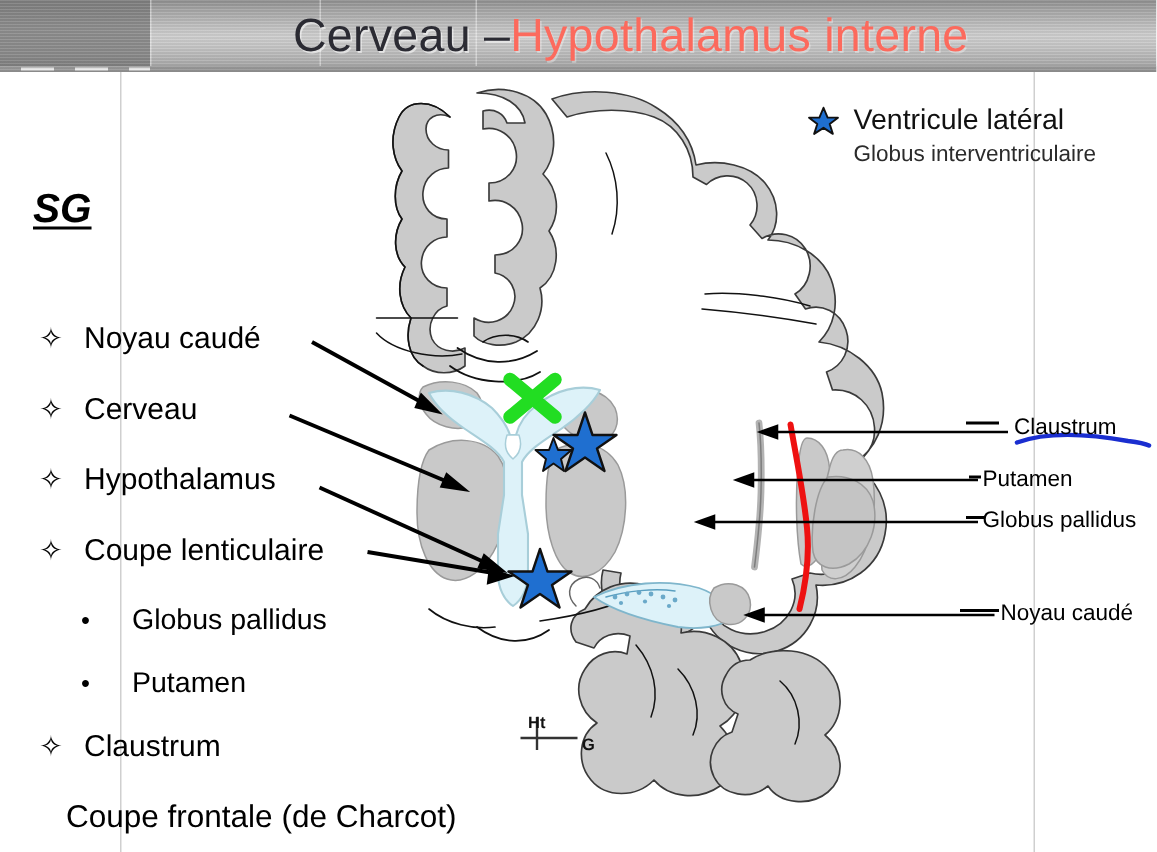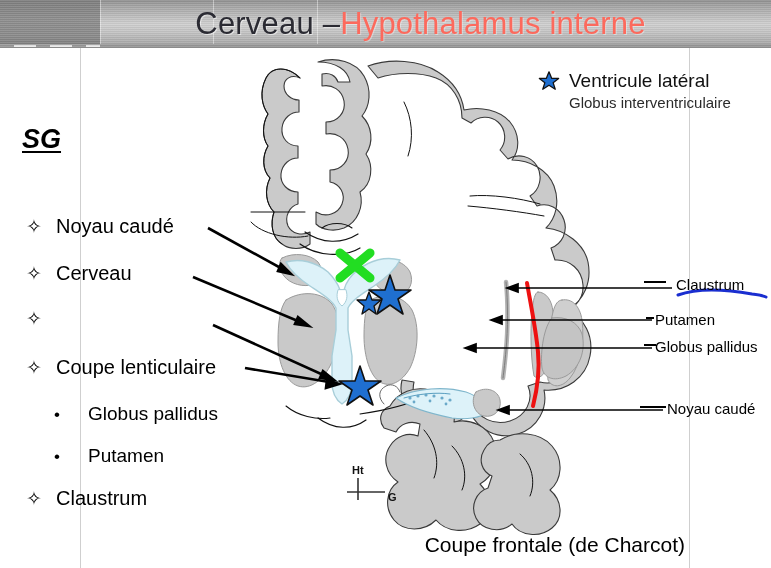--- a/index.html
+++ b/index.html
@@ -85,24 +85,24 @@
 
   
   .rlabel{position:absolute;font-size:15px;color:#000;white-space:nowrap;}
   .r-claustrum{left:676px;top:276px;}
   .r-putamen{left:655px;top:311px;}
   .r-globus{left:655px;top:338px;}
   .r-noyau{left:667px;top:400px;}
 
   
   .caption{
-    position:absolute;left:0;top:533px;width:685px;text-align:right;
-    font-size:21px;color:#000;
-  }
-  .orient-ht{position:absolute;left:352px;top:464px;font-size:11px;font-weight:bold;color:#111;}
+    position:absolute;left:0;top:533px;width:685px;text-align:left;
+    font-size:21px;color:#000;padding-left:44px;
+  }
+  .orient-ht{position:absolute;left:352px;top:476px;font-size:11px;font-weight:bold;color:#111;}
   .orient-g{position:absolute;left:388px;top:491px;font-size:11px;font-weight:bold;color:#111;}
 
   
   .overlay{position:absolute;left:0;top:0;width:771px;height:568px;pointer-events:none;}
 </style>
 </head>
 <body>
 
 <div id="root">
 
@@ -305,20 +305,21 @@
     <div class="li">
       <span class="bullet">✧</span>
       <span class="txt">Noyau caudé</span>
     </div>
     <div class="li">
       <span class="bullet">✧</span>
       <span class="txt">Cerveau</span>
     </div>
     <div class="li">
       <span class="bullet">✧</span>
+      <span class="txt">Hypothalamus</span>
     </div>
     <div class="li">
       <span class="bullet">✧</span>
       <span class="txt">Coupe lenticulaire</span>
     </div>
     <div class="li sub">
       <span class="bullet">•</span>
       <span class="txt">Globus pallidus</span>
     </div>
     <div class="li sub">

